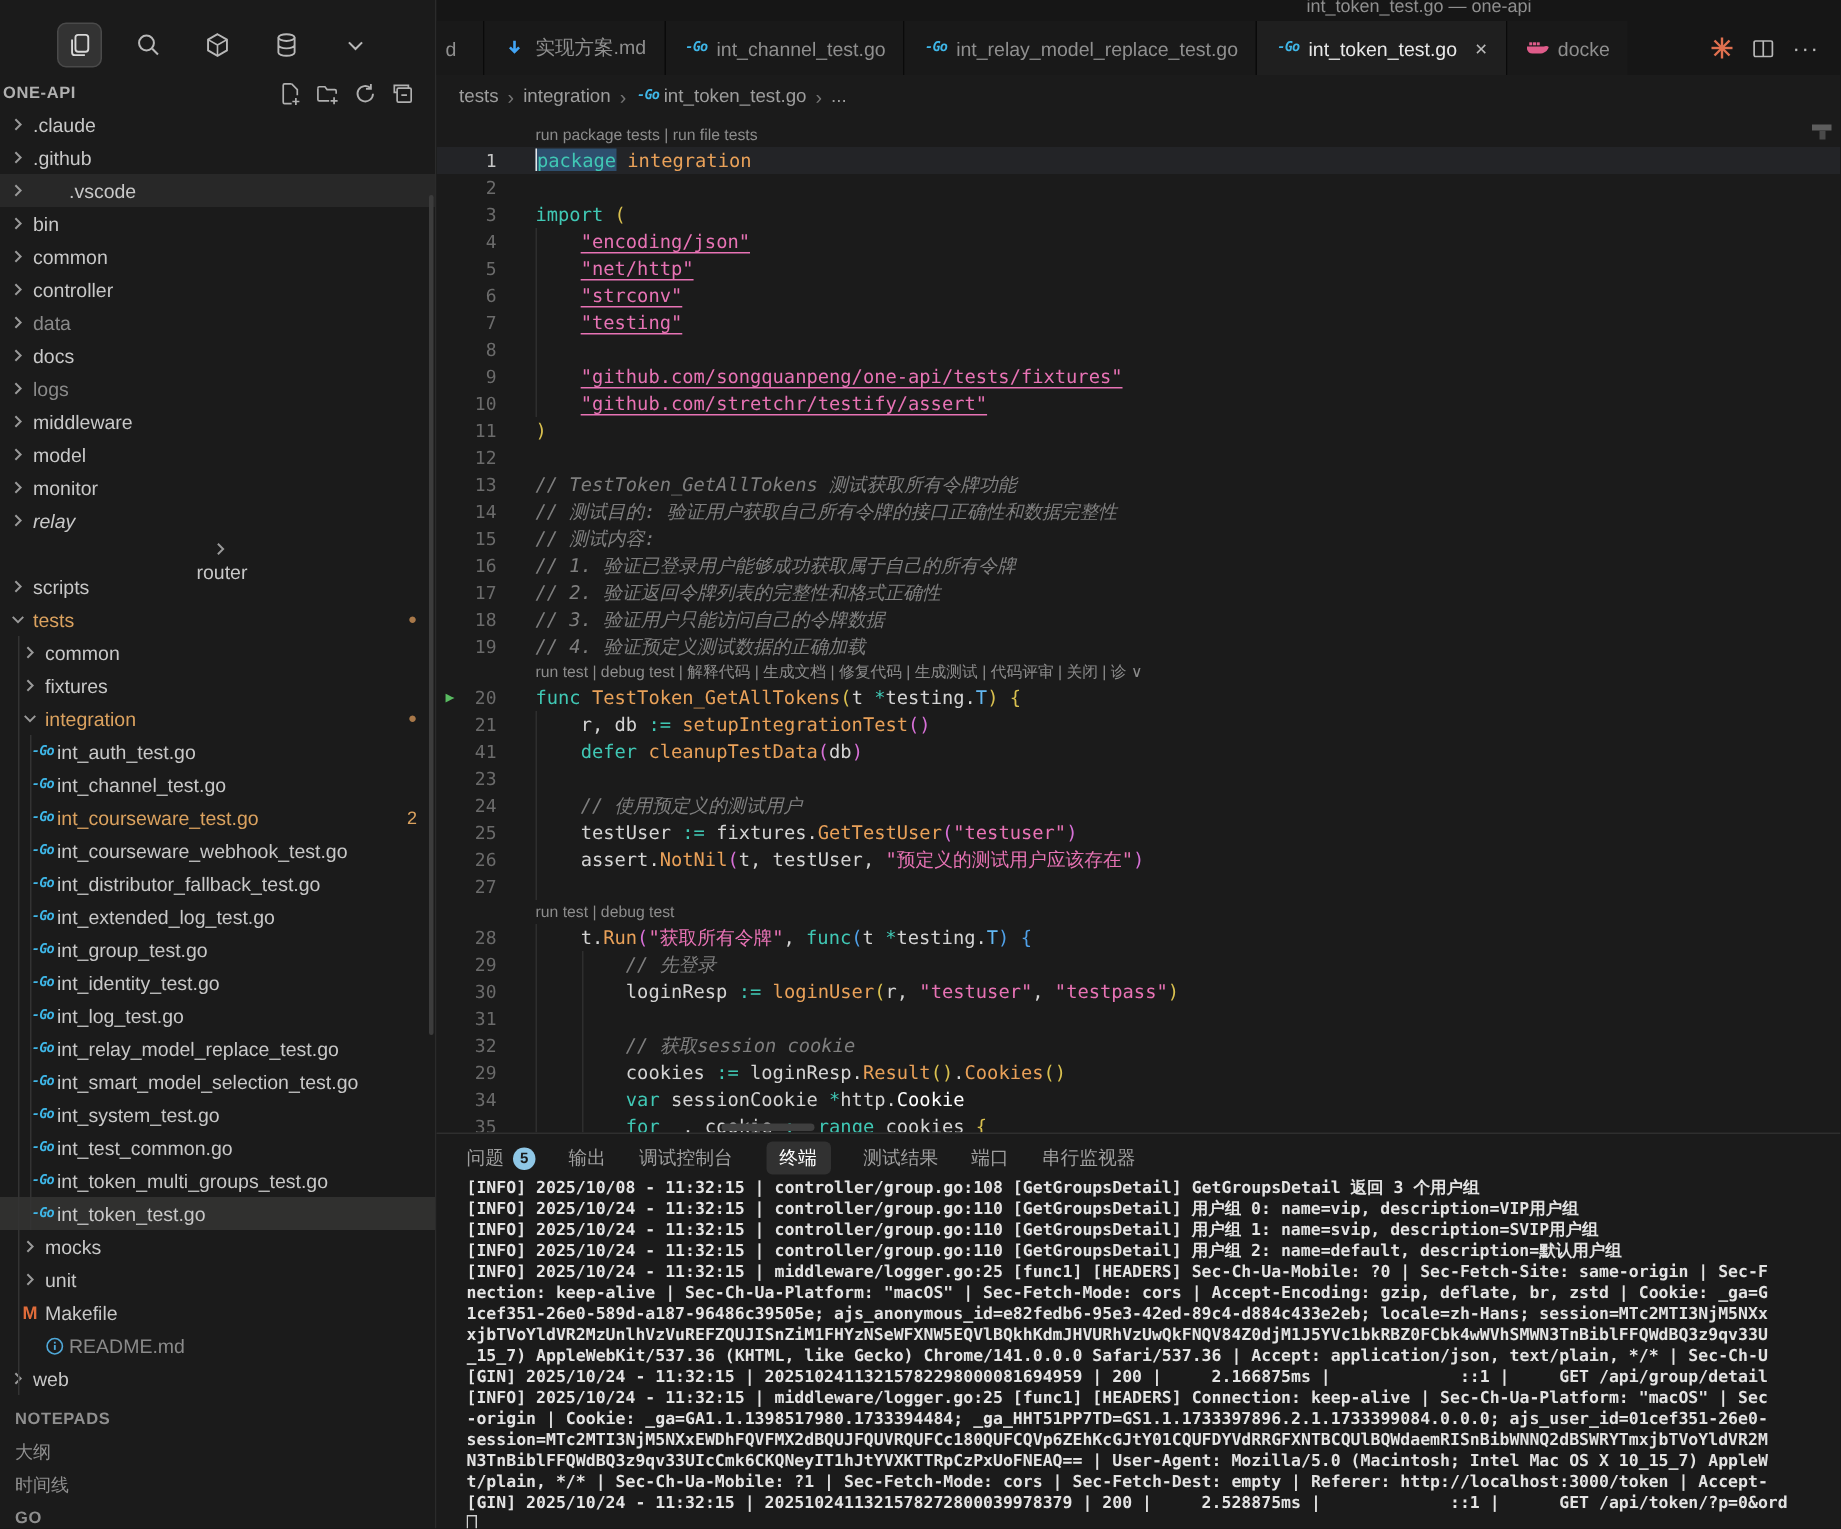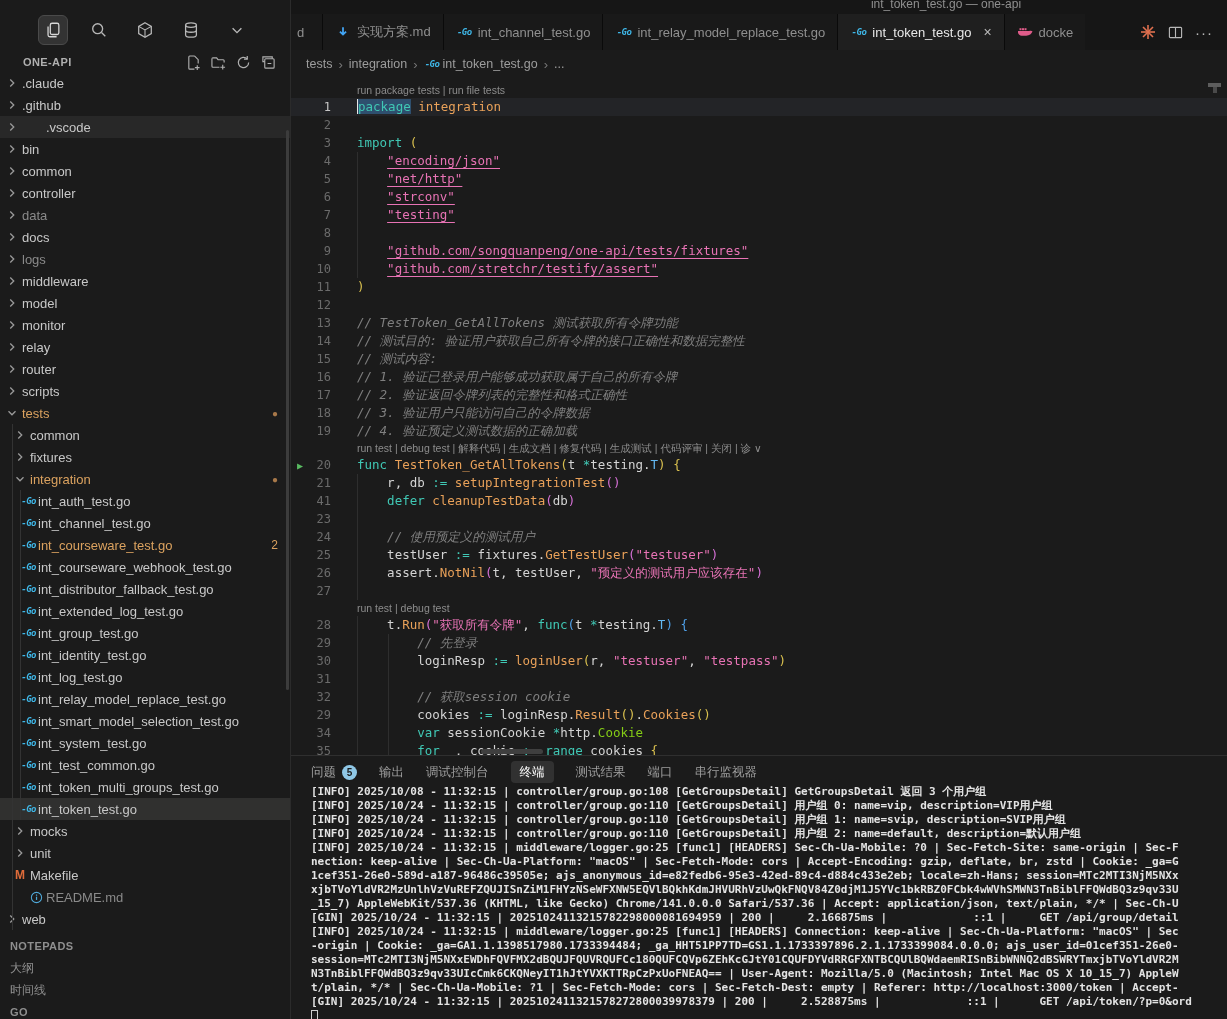--- a/index.html
+++ b/index.html
@@ -7,21 +7,21 @@
     font-family:"Liberation Sans","DejaVu Sans",sans-serif; }
   #app { position:relative; width:1227px; height:1019px; background:#1b1b1b; color:#cccccc; }
 
   
   #sidebar { position:absolute; left:0; top:0; width:290px; height:1019px; background:#1b1b1b; overflow:hidden; }
   #activity-row { position:absolute; top:8px; left:0; width:290px; height:44px;
     display:flex; align-items:center; justify-content:center; gap:16px; }
   .act-icon { width:30px; height:30px; display:flex; align-items:center; justify-content:center; color:#c2c2c2; }
   .act-icon.selected { background:#333333; border:1px solid #4a4a4a; border-radius:6px; }
   #explorer-header { position:absolute; top:52px; left:0; width:290px; height:20px; display:flex; align-items:center; }
-  #explorer-title { font-size:11px; font-weight:bold; letter-spacing:.4px; color:#b0b0b0; margin-left:23px; flex:0 0 auto; }
+  #explorer-title { font-size:11px; font-weight:bold; letter-spacing:.4px; color:#b0b0b0; margin-left:2px; flex:0 0 auto; }
   #explorer-actions { margin-left:auto; margin-right:14px; display:flex; gap:10px; align-items:center; color:#b0b0b0; }
   #tree { position:absolute; top:72px; left:0; width:290px; }
   .trow { position:relative; height:22px; display:flex; align-items:center; font-size:13px; color:#c8c8c8; cursor:default; }
   .trow.hl  { background:#282828;gap:24px; }
   .trow.sel { background:#30302f; }
   .trow .twisty { width:16px; height:16px; display:flex; align-items:center; justify-content:center; flex:0 0 16px; }
   .twisty svg { transition:none; }
   .twisty.open svg { transform:rotate(90deg); }
   .tlabel { margin-left:2px; white-space:nowrap; }
   .tlabel.dim { color:#8a8a8a; }
@@ -73,21 +73,21 @@
   .ctext { position:relative; margin-left:26px; white-space:pre; height:18px; line-height:18px; }
   .guide { position:absolute; top:0; bottom:0; width:1px; background:#2e2e2e; }
   .lensrow { height:16px; }
   .lens { margin-left:26px; font-family:"Liberation Sans","DejaVu Sans",sans-serif; font-size:10.5px; color:#8c8c8c; line-height:16px; white-space:pre; }
   .tk-kw  { color:#40c8b5; }
   .tk-fn  { color:#e9a159; }
   .tk-str { color:#e873b5; }
   .tk-strU{ color:#e873b5; text-decoration:underline; text-underline-offset:3px; }
   .tk-cmt { color:#7f7f7f; font-style:italic; }
   .tk-typ { color:#63b8f2; }
-  .tk-typo{ color:#84cc16; }
+  .tk-typo{ color:#ffffff; }
   .tk-p1  { color:#d9c04f; }
   .tk-p2  { color:#d670d6; }
   .tk-p3  { color:#4fa0e8; }
   .tk-txt { color:#d4d4d4; }
   .tk-selw{ color:#40c8b5; background:#2e4f6e; border-left:1.5px solid #e8e8e8; }
   #minimap-corner { position:absolute; top:4px; right:4px; width:16px; height:12px; opacity:.8; }
   #minimap-corner .mm1 { position:absolute; top:1px; left:1px; width:13px; height:4px; background:#6e6e6e; }
   #minimap-corner .mm2 { position:absolute; top:5px; left:6px; width:4px; height:6px; background:#565656; }
   #hscroll { position:absolute; bottom:1px; left:190px; width:62px; height:5px; background:#3f3f3f; border-radius:3px; }
 
@@ -264,29 +264,29 @@
           <span class="tlabel">model</span>
         </div>
         <div class="trow" style="padding-left: 4px;">
           <span class="twisty">
             <svg width="14" height="14" viewBox="0 0 16 16">
               <path d="M6 4l4 4-4 4" stroke="#9a9a9a" stroke-width="1.5" fill="none"></path>
             </svg>
           </span>
           <span class="tlabel">monitor</span>
         </div>
-        <div class="trow" style="padding-left: 4px;">
+        <div class="trow" style="padding-left: 4px; font-style: italic;">
           <span class="twisty">
             <svg width="14" height="14" viewBox="0 0 16 16">
               <path d="M6 4l4 4-4 4" stroke="#9a9a9a" stroke-width="1.5" fill="none"></path>
             </svg>
           </span>
           <span class="tlabel">relay</span>
         </div>
-        <div class="trow" style="padding-left: 4px;">
+        <div class="trow" style="padding-left: 4px; flex-direction: column;">
           <span class="twisty">
             <svg width="14" height="14" viewBox="0 0 16 16">
               <path d="M6 4l4 4-4 4" stroke="#9a9a9a" stroke-width="1.5" fill="none"></path>
             </svg>
           </span>
           <span class="tlabel">router</span>
         </div>
         <div class="trow" style="padding-left: 4px;">
           <span class="twisty">
             <svg width="14" height="14" viewBox="0 0 16 16">

